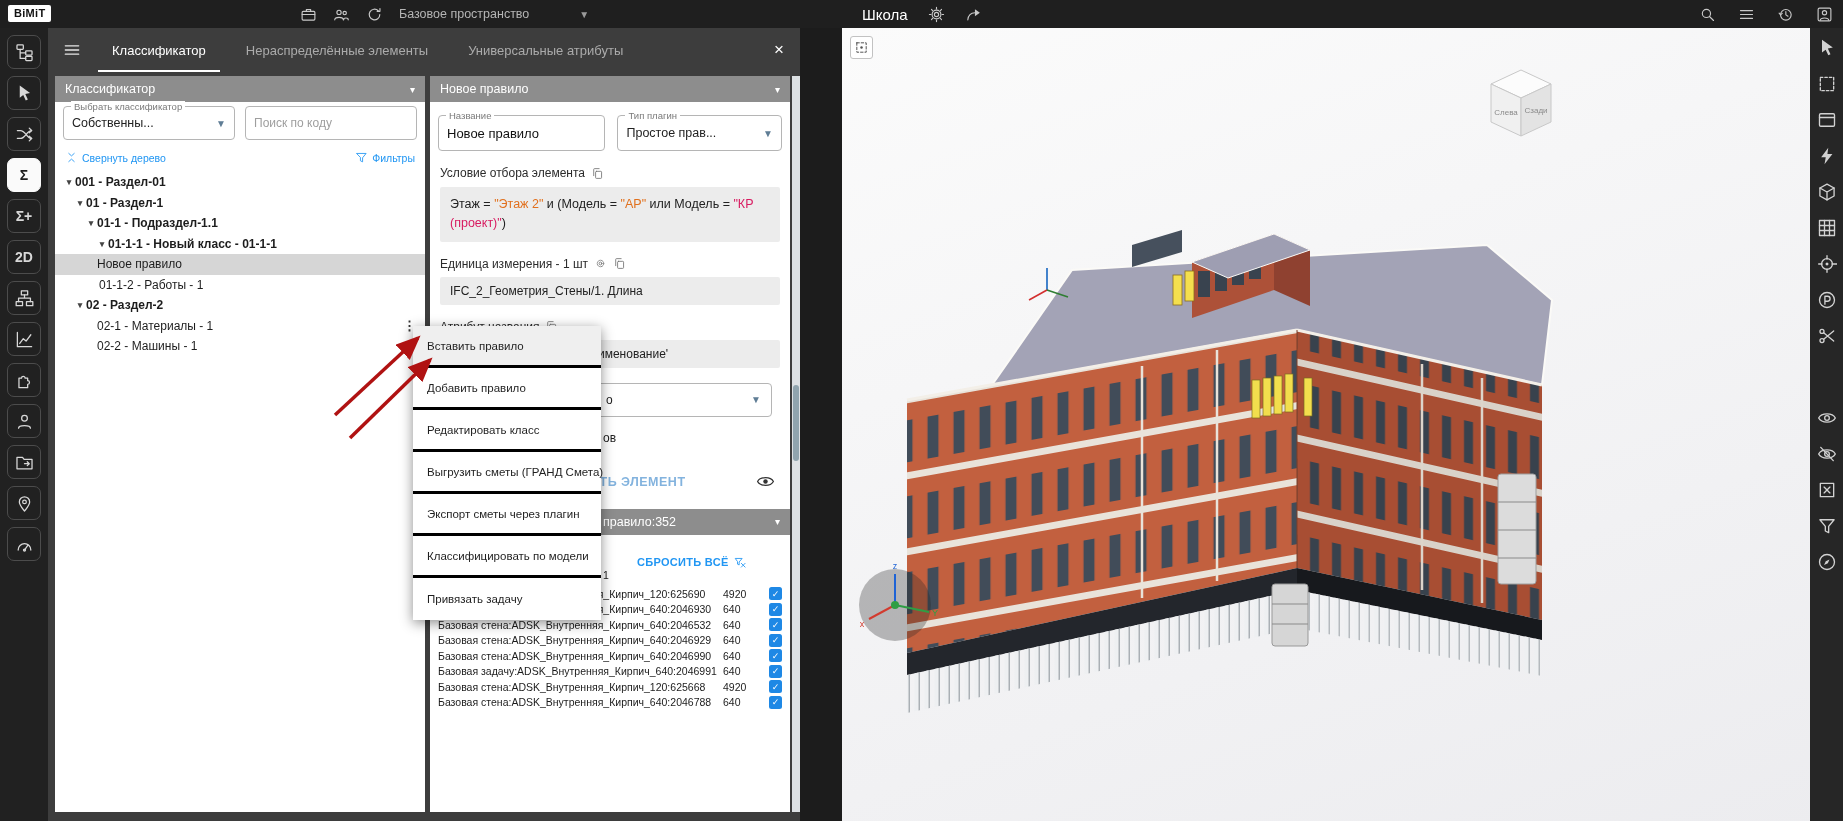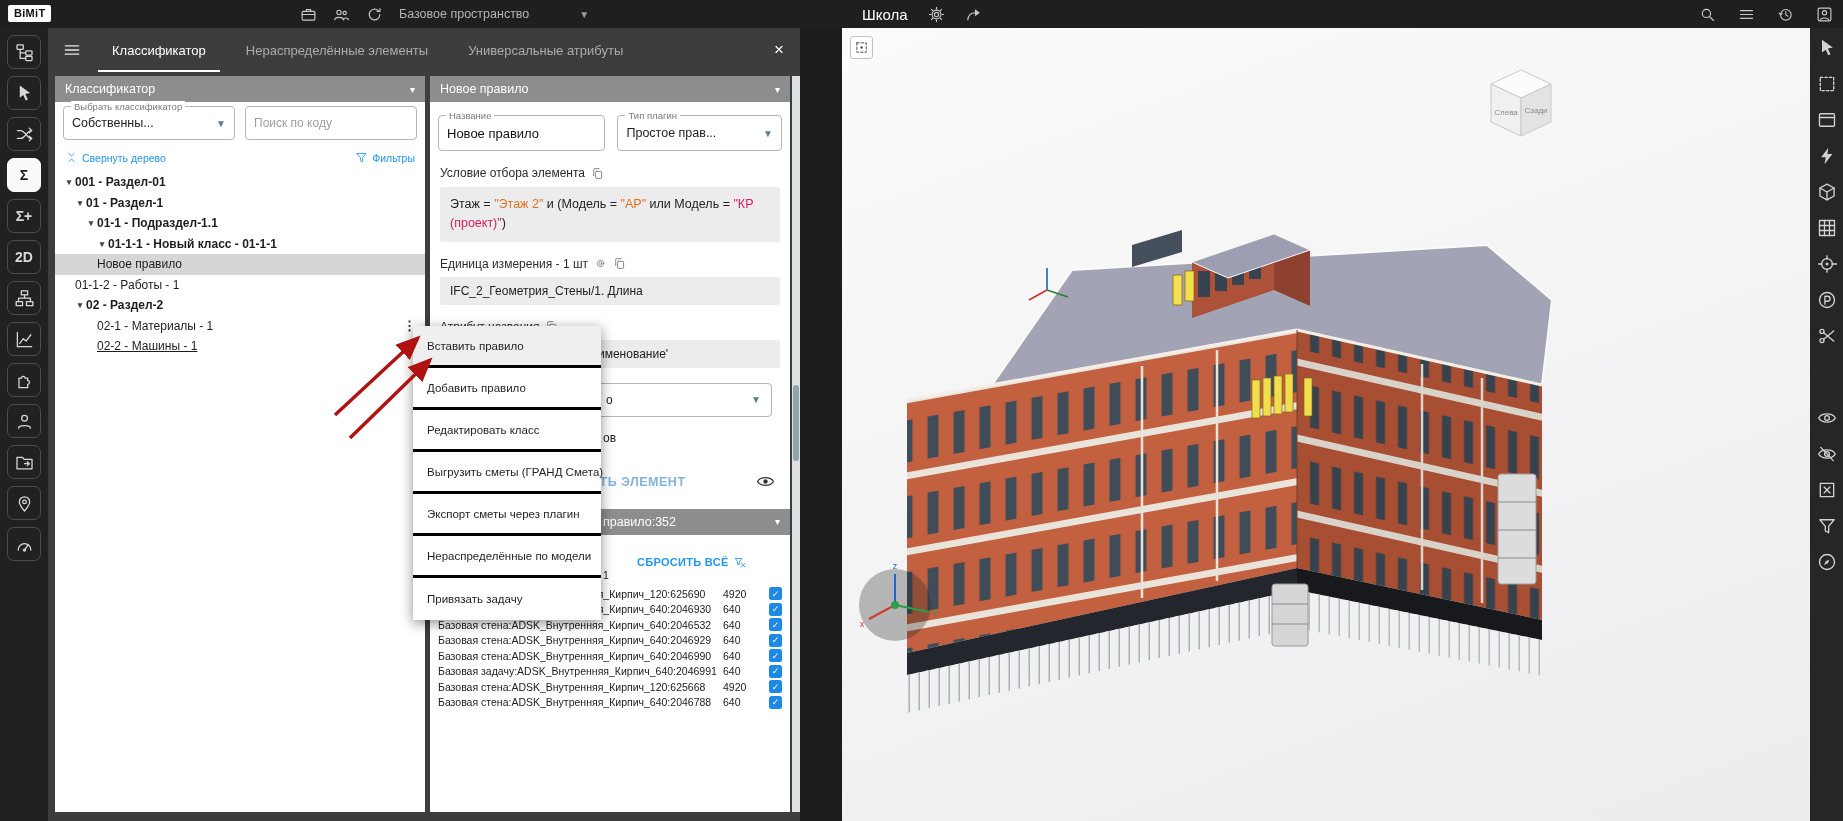--- a/index.html
+++ b/index.html
@@ -303,32 +303,32 @@
           <span class="tcaret">▾</span>
           <span>01-1 - Подраздел-1.1</span>
         </div>
         <div class="trow bold" style="padding-left: 41px;">
           <span class="tcaret">▾</span>
           <span>01-1-1 - Новый класс - 01-1-1</span>
         </div>
         <div class="trow sel" style="padding-left: 42px;">
           <span>Новое правило</span>
         </div>
-        <div class="trow" style="padding-left: 20px;">
+        <div class="trow" style="padding-left: 44px;">
           <span>01-1-2 - Работы - 1</span>
         </div>
         <div class="trow bold" style="padding-left: 19px;">
           <span class="tcaret">▾</span>
           <span>02 - Раздел-2</span>
         </div>
         <div class="trow" style="padding-left: 42px;">
           <span>02-1 - Материалы - 1</span>
           <span class="kebab">⋮</span>
         </div>
-        <div class="trow" style="padding-left: 42px; text-decoration: underline;">
+        <div class="trow" style="padding-left: 42px;">
           <span>02-2 - Машины - 1</span>
         </div>
       </div>
   </div>
 
   <div class="rule-col">
     <div class="phead">
       <span>Новое правило</span>
       <span class="pcaret">▾</span>
     </div>
@@ -618,21 +618,21 @@
         <path style="fill:currentColor;stroke:none" d="M8.5 15.5l2-4.5 4.5-2-2 4.5z"></path>
       </svg></div>
   </nav>
 
 <div class="ctx-menu">
     <div class="ctx-item hover">Вставить правило</div>
     <div class="ctx-item">Добавить правило</div>
     <div class="ctx-item">Редактировать класс</div>
     <div class="ctx-item">Выгрузить сметы (ГРАНД Смета)</div>
     <div class="ctx-item">Экспорт сметы через плагин</div>
-    <div class="ctx-item">Нераспределённые по модели</div>
+    <div class="ctx-item">Классифицировать по модели</div>
     <div class="ctx-item">Привязать задачу</div>
   </div>
 
 <svg class="arrows" width="200" height="160">
   <defs>
     <marker id="ah" markerWidth="8" markerHeight="8" refX="6" refY="3" orient="auto">
       <path d="M0,0 L7,3 L0,6 Z" fill="#b01212"></path>
     </marker>
   </defs>
   <line x1="45" y1="105" x2="128" y2="28" stroke="#b01212" stroke-width="3.5" marker-end="url(#ah)"></line>

